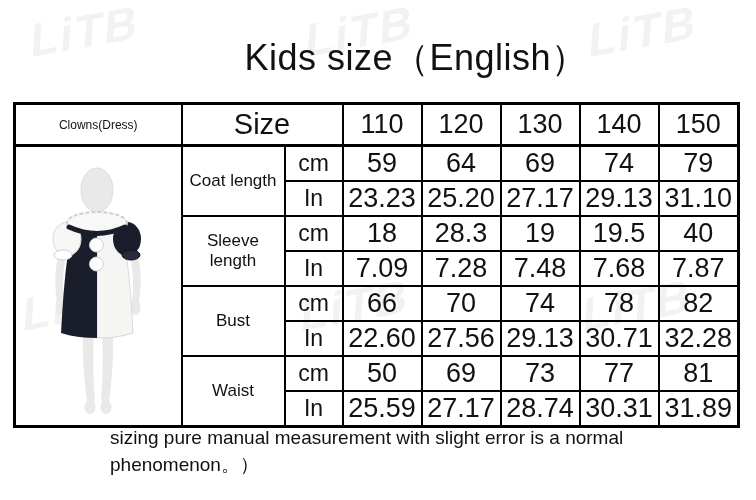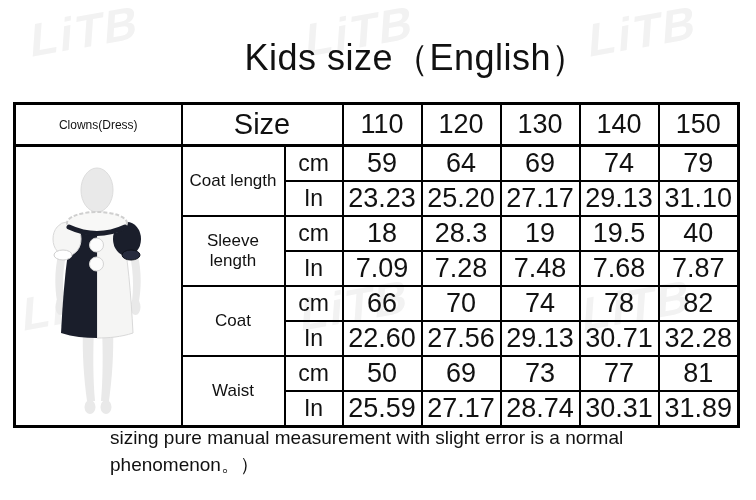--- a/index.html
+++ b/index.html
@@ -164,21 +164,21 @@
   <tr class="r-in">
     <td class="c-unit thin-t">In</td>
     <td class="c-val thin-t">7.09</td>
     <td class="c-val thin-t">7.28</td>
     <td class="c-val thin-t">7.48</td>
     <td class="c-val thin-t">7.68</td>
     <td class="c-val thin-t">7.87</td>
   </tr>
 
   <tr class="r-cm">
-    <td class="c-meas" rowspan="2">Coat</td>
+    <td class="c-meas" rowspan="2">Bust</td>
     <td class="c-unit thin-b">cm</td>
     <td class="c-val thin-b">66</td>
     <td class="c-val thin-b">70</td>
     <td class="c-val thin-b">74</td>
     <td class="c-val thin-b">78</td>
     <td class="c-val thin-b">82</td>
   </tr>
   <tr class="r-in">
     <td class="c-unit thin-t">In</td>
     <td class="c-val thin-t">22.60</td>

